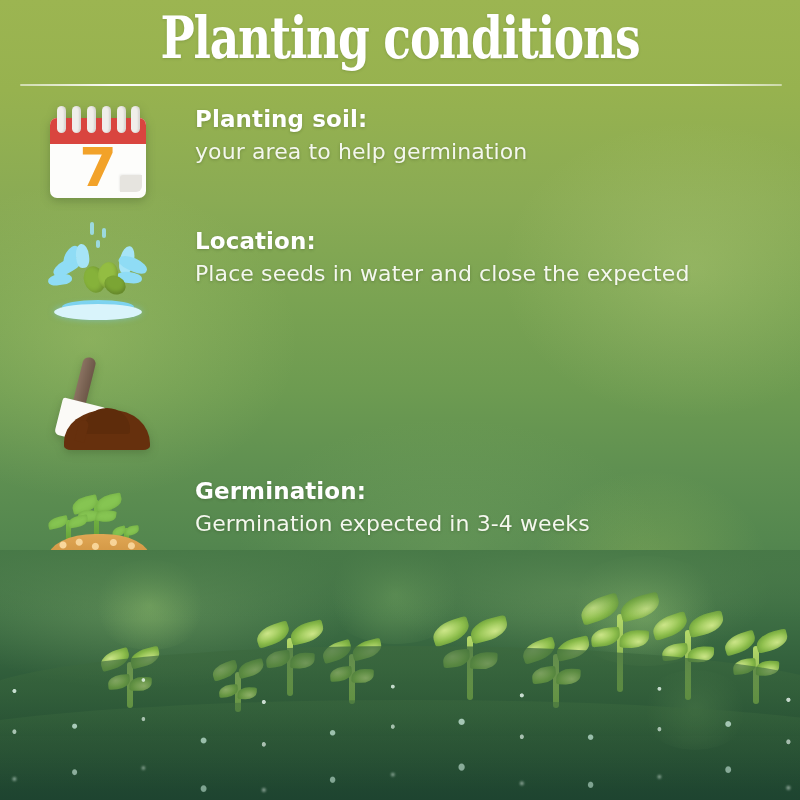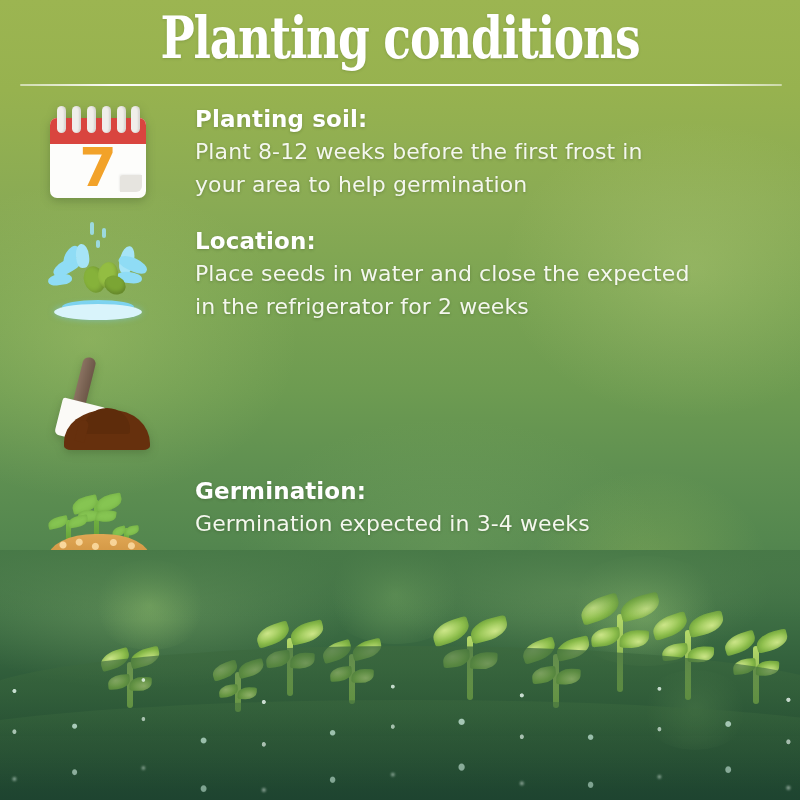--- a/index.html
+++ b/index.html
@@ -304,21 +304,20 @@
           <div class="ring" style="left:37px"></div>
           <div class="ring" style="left:52px"></div>
           <div class="ring" style="left:67px"></div>
           <div class="ring" style="left:81px"></div>
           <div class="fold"></div>
           <div class="seven">7</div>
         </div>
       </div>
       <div class="txt-cell">
         <div class="blk-title">Planting soil:</div>
-        <div class="blk-line">Plant 8-12 weeks before the first frost in</div>
         <div class="blk-line">your area to help germination</div>
       </div>
     </div>
 
     <div class="row r2">
       <div class="icon-cell">
         <div class="ic splash">
           <div class="drop d1"></div>
           <div class="drop d2"></div>
           <div class="drop d3"></div>
@@ -332,21 +331,20 @@
           <div class="seed s1"></div>
           <div class="seed s2"></div>
           <div class="seed s3"></div>
           <div class="pool2"></div>
           <div class="pool"></div>
         </div>
       </div>
       <div class="txt-cell">
         <div class="blk-title">Location:</div>
         <div class="blk-line">Place seeds in water and close the expected</div>
-        <div class="blk-line">in the refrigerator for 2 weeks</div>
       </div>
     </div>
 
     <div class="row r3">
       <div class="icon-cell">
         <div class="ic shovel">
           <div class="handle"></div>
           <div class="blade"></div>
           <div class="mound"></div>
           <div class="mound2"></div>

